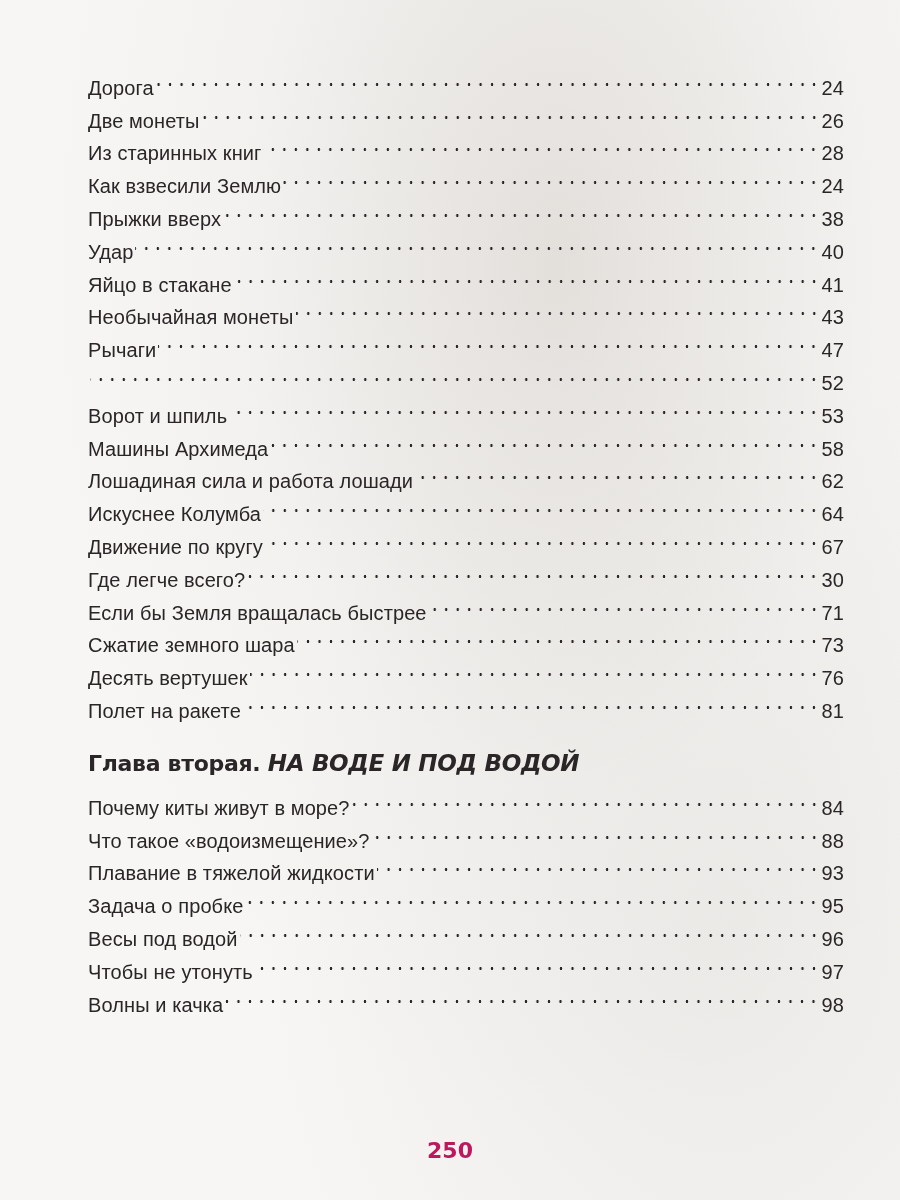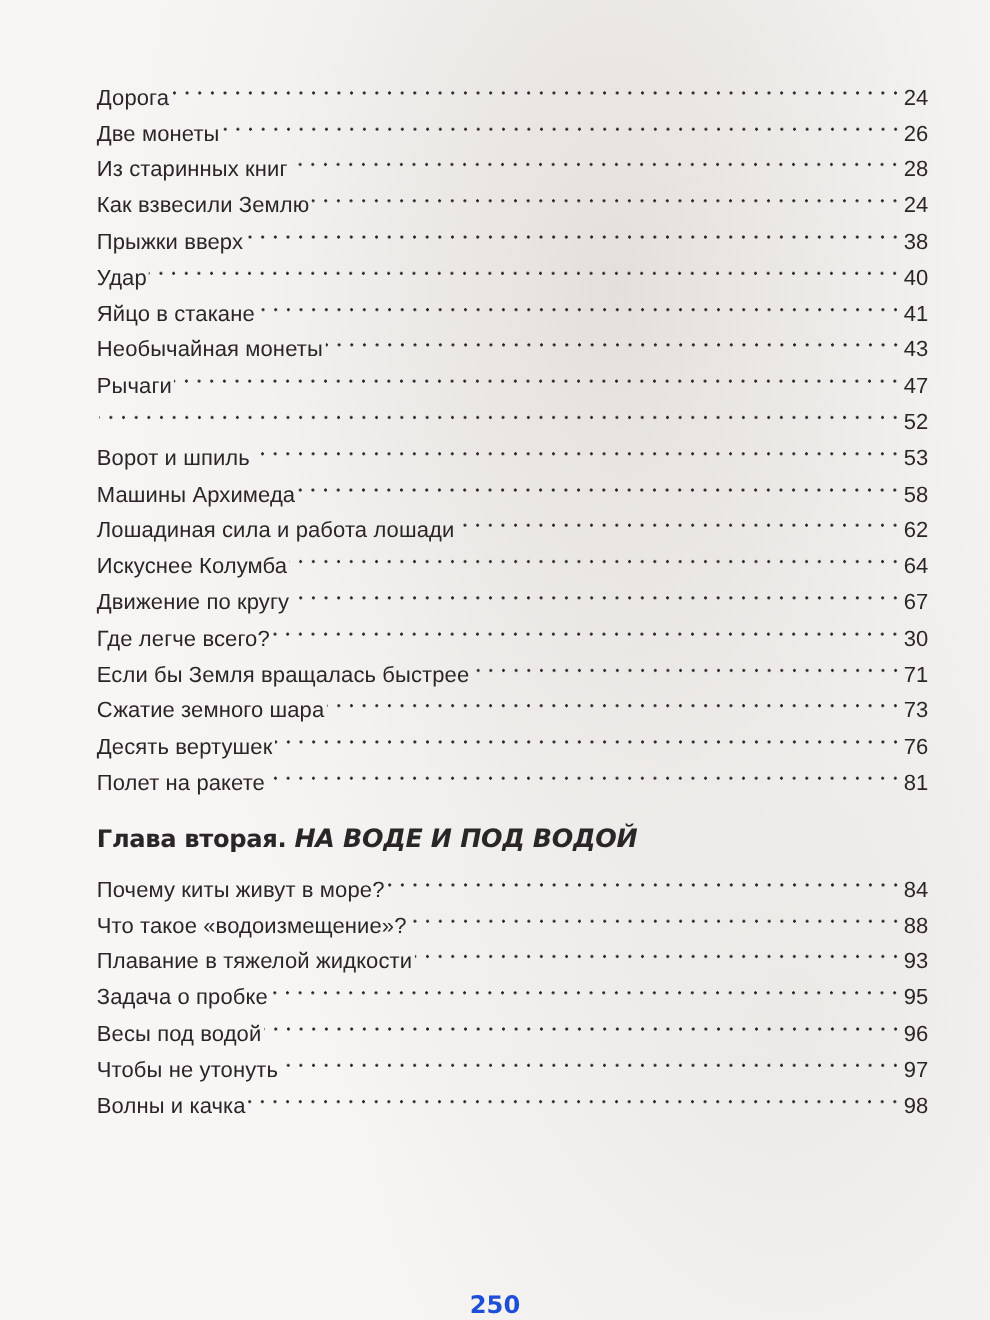--- a/index.html
+++ b/index.html
@@ -40,22 +40,21 @@
   .gap { height:28px; }
   .chapter {
     height:34px; line-height:34px; font-size:22px; font-weight:bold;
     font-family:"DejaVu Sans", sans-serif; letter-spacing:-0.3px;
     margin-bottom:2px;
   }
   .chapter .name { font-size:23px;font-style:italic; }
   .folio {
     position:absolute; left:0; right:0; top:1138px; text-align:center;
     font-family:"DejaVu Sans", sans-serif; font-weight:bold; font-size:22px;
-    color:#1d4ed8;
-    margin-top:37px;
+    color:#be185d;
   }
 </style>
 </head>
 <body>
 
 <div class="page-bg"></div>
 
 <div class="toc">
   <div id="sec1">
       <div class="row">

